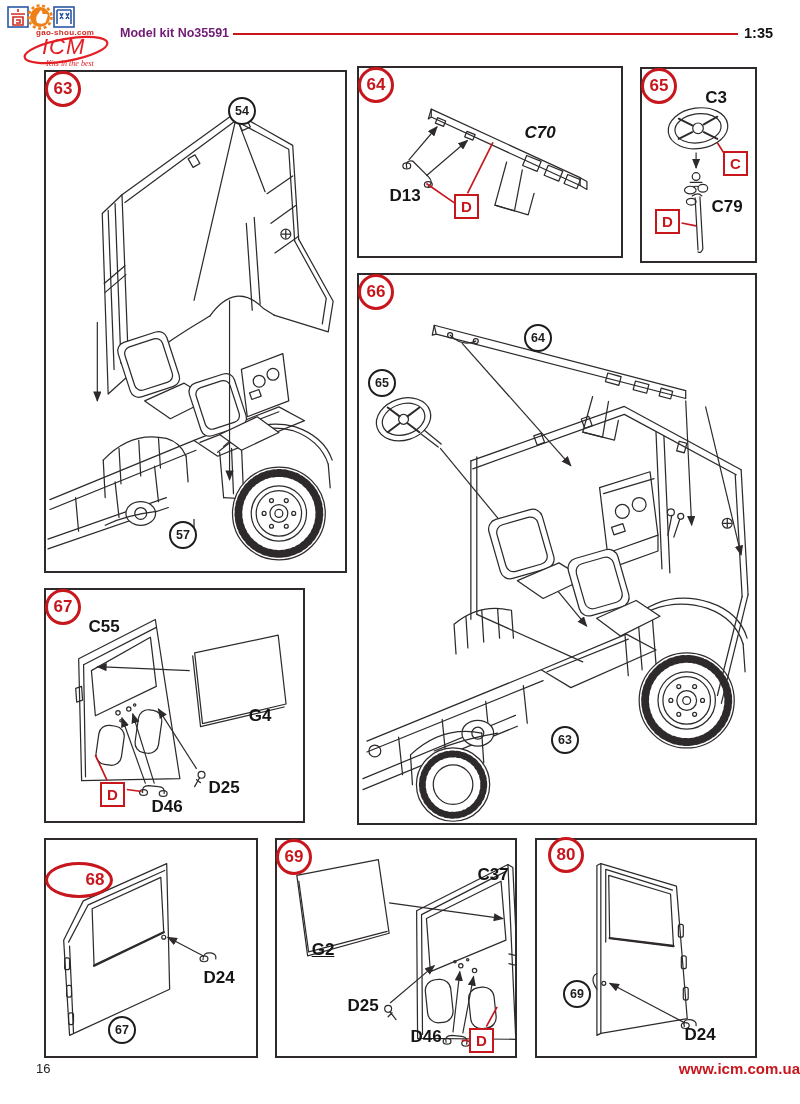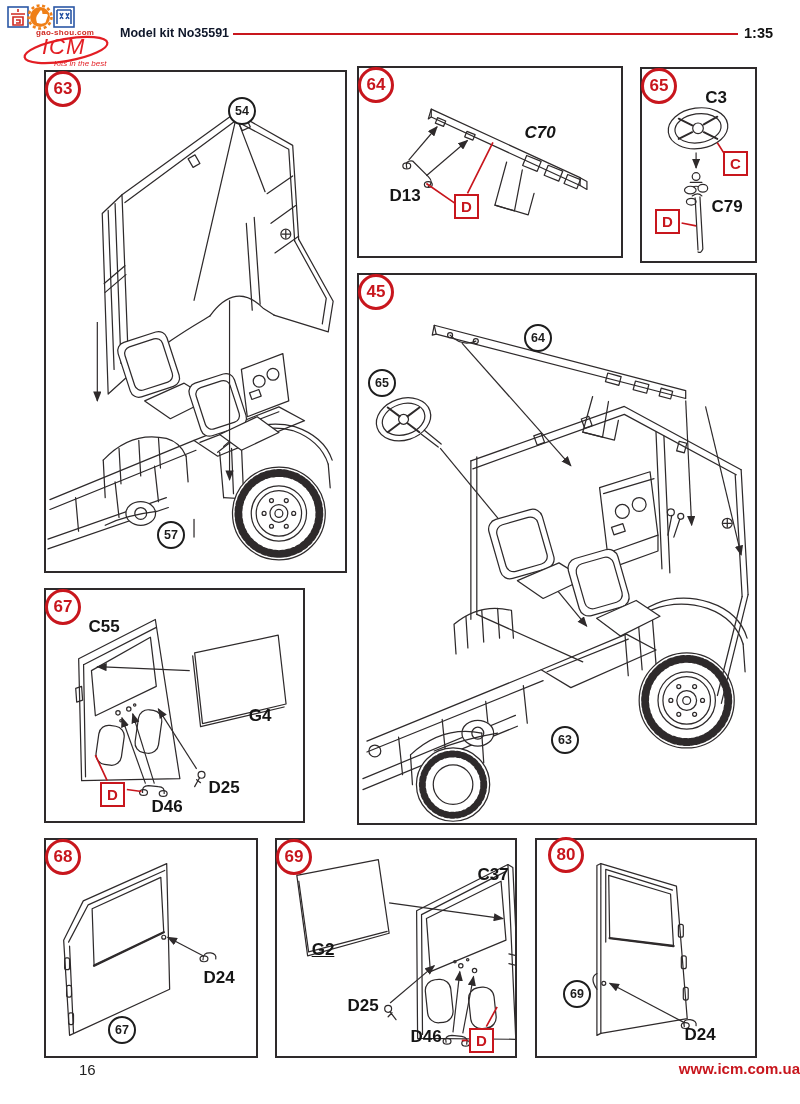--- a/index.html
+++ b/index.html
@@ -12,27 +12,27 @@
   .fw{fill:#ffffff;}
   .red{fill:none;stroke:#c8161d;stroke-width:1.7;}
   .arr{fill:none;stroke:#2e2a2b;stroke-width:1.2;}
   .badge{position:absolute;width:30px;height:30px;border:3px solid #c8161d;border-radius:50%;
          color:#c8161d;font-weight:bold;font-size:17px;line-height:30px;text-align:center;background:#fff;z-index:5;}
   .co{position:absolute;width:24px;height:24px;border:2px solid #1d1d1d;border-radius:50%;
       color:#1d1d1d;font-weight:bold;font-size:12.5px;line-height:24px;text-align:center;background:#fff;z-index:5;}
   .gd{position:absolute;width:21px;height:21px;border:2.5px solid #c8161d;color:#c8161d;
       font-weight:bold;font-size:15px;line-height:21px;text-align:center;background:#fff;z-index:6;}
   .plabel{position:absolute;font-weight:bold;font-size:17px;color:#151515;transform:translate(-50%,-50%);z-index:5;white-space:nowrap;}
-  .hdrtext{position:absolute;font-weight:bold;font-size:12.5px;color:#0f172a;text-align:right;}
+  .hdrtext{position:absolute;font-weight:bold;font-size:12.5px;color:#701a75;text-align:right;}
   .redline{position:absolute;height:2px;background:#c8161d;}
   .scale{position:absolute;font-weight:bold;font-size:14.5px;color:#111;}
   .wm-site{position:absolute;color:#d02a22;font-weight:bold;font-size:8px;letter-spacing:.3px;}
   .icm-text{position:absolute;color:#e31e24;font-weight:normal;font-style:italic;font-size:22px;letter-spacing:1px;}
-  .icm-tag{position:absolute;color:#e31e24;font-style:italic;font-size:8px;font-family:Liberation Sans, sans-serif;margin-left:8px;}
-  .footer-page{position:absolute;font-size:15px;color:#222;margin-left:43px;}
+  .icm-tag{position:absolute;color:#e31e24;font-style:italic;font-size:8px;font-family:Liberation Serif, serif;}
+  .footer-page{position:absolute;font-size:13px;color:#222;}
   .footer-url{position:absolute;font-weight:bold;font-size:15px;color:#c8161d;width:800px;text-align:right;}
 </style>
 </head>
 <body>
 
 <svg width="0" height="0" style="position:absolute">
   <defs>
     <marker id="ah" viewBox="0 0 10 8" refX="9" refY="4" markerWidth="9" markerHeight="7" orient="auto-start-reverse">
       <path d="M0,0 L10,4 L0,8 Z" fill="#2e2a2b"></path>
     </marker>
@@ -141,21 +141,21 @@
       <circle cx="221" cy="446" r="2"></circle>
         <circle cx="228.5" cy="433" r="2"></circle>
         <circle cx="243.5" cy="433" r="2"></circle>
     </g>
     <line class="arr" x1="52" y1="252" x2="52" y2="332" marker-end="url(#ah)"></line>
     <line class="arr" x1="186" y1="230" x2="186" y2="412" marker-end="url(#ah)"></line>
   </svg>
 </div>
 <div class="badge" style="left:45px;top:71px;">63</div>
 <div class="co" style="left:228px;top:97px;">54</div>
-<div class="co" style="left:157px;top:521px;">57</div>
+<div class="co" style="left:169px;top:521px;">57</div>
 
 <div class="panel" style="left:357px;top:66px;width:266px;height:192px;">
   <svg class="art" viewBox="0 0 266 192">
     <g class="ln">
       <path d="M73,42 L225,112 L225,120 L73,50 Z"></path>
       <path d="M73,42 L70,52 L73,50"></path>
       <path d="M225,112 L232,116 L232,124 L225,120"></path>
       <rect x="78" y="52" width="9" height="6" transform="rotate(22 82 55)"></rect>
       <rect x="108" y="66" width="9" height="6" transform="rotate(22 112 69)"></rect>
       <rect x="168" y="92" width="16" height="11" transform="rotate(22 176 97)"></rect>
@@ -308,21 +308,21 @@
     <g class="ln">
       <rect x="136" y="240" width="56" height="62" rx="10" transform="rotate(-16 164 271)" class="fw"></rect>
       <rect x="143" y="247" width="43" height="49" rx="8" transform="rotate(-16 164 271)"></rect>
       <path d="M160,308 L202,290 L228,306 L186,326 Z" class="fw"></path>
       <rect x="216" y="280" width="52" height="60" rx="10" transform="rotate(-16 242 310)" class="fw"></rect>
       <rect x="223" y="287" width="39" height="47" rx="8" transform="rotate(-16 242 310)"></rect>
       <path d="M240,346 L280,328 L304,344 L264,364 Z" class="fw"></path>
     </g>
   </svg>
 </div>
-<div class="badge" style="left:358px;top:274px;">45</div>
+<div class="badge" style="left:358px;top:274px;">66</div>
 <div class="co" style="left:524px;top:324px;">64</div>
 <div class="co" style="left:368px;top:369px;">65</div>
 <div class="co" style="left:551px;top:726px;">63</div>
 
 <div class="panel" style="left:44px;top:588px;width:261px;height:235px;">
   <svg class="art" viewBox="0 0 261 235">
     <g class="ln">
       <path d="M33,70 L111,30 L136,192 L36,194 Z" class="fw"></path>
       <path d="M38,76 L40,190 M38,76 L112,38"></path>
       <path d="M46,82 L106,48 L112,98 L50,128 Z"></path>
@@ -375,21 +375,21 @@
       <rect x="23" y="176" width="5" height="12" rx="2"></rect>
       <circle cx="120" cy="99" r="2"></circle>
     </g>
     <g class="ln">
       <path d="M160,122 Q160,114 168,115 Q174,116 173,121"></path>
       <ellipse cx="161" cy="121" rx="4" ry="3"></ellipse>
     </g>
     <line class="arr" x1="160" y1="118" x2="124" y2="99" marker-end="url(#ah)"></line>
   </svg>
 </div>
-<div class="badge" style="left:45px;top:839px;">68</div>
+<div class="badge" style="left:45px;top:862px;padding-left:32px;">68</div>
 <div class="co" style="left:108px;top:1016px;">67</div>
 <div class="plabel" style="left:219px;top:978px;">D24</div>
 
 <div class="panel" style="left:275px;top:838px;width:242px;height:220px;">
   <svg class="art" viewBox="0 0 242 220">
     <g class="ln">
       <path d="M20,36 L103,20 L114,95 L31,118 Z" class="fw"></path>
       <path d="M22,42 L32,114 L112,93"></path>
     </g>
     <g class="ln">

